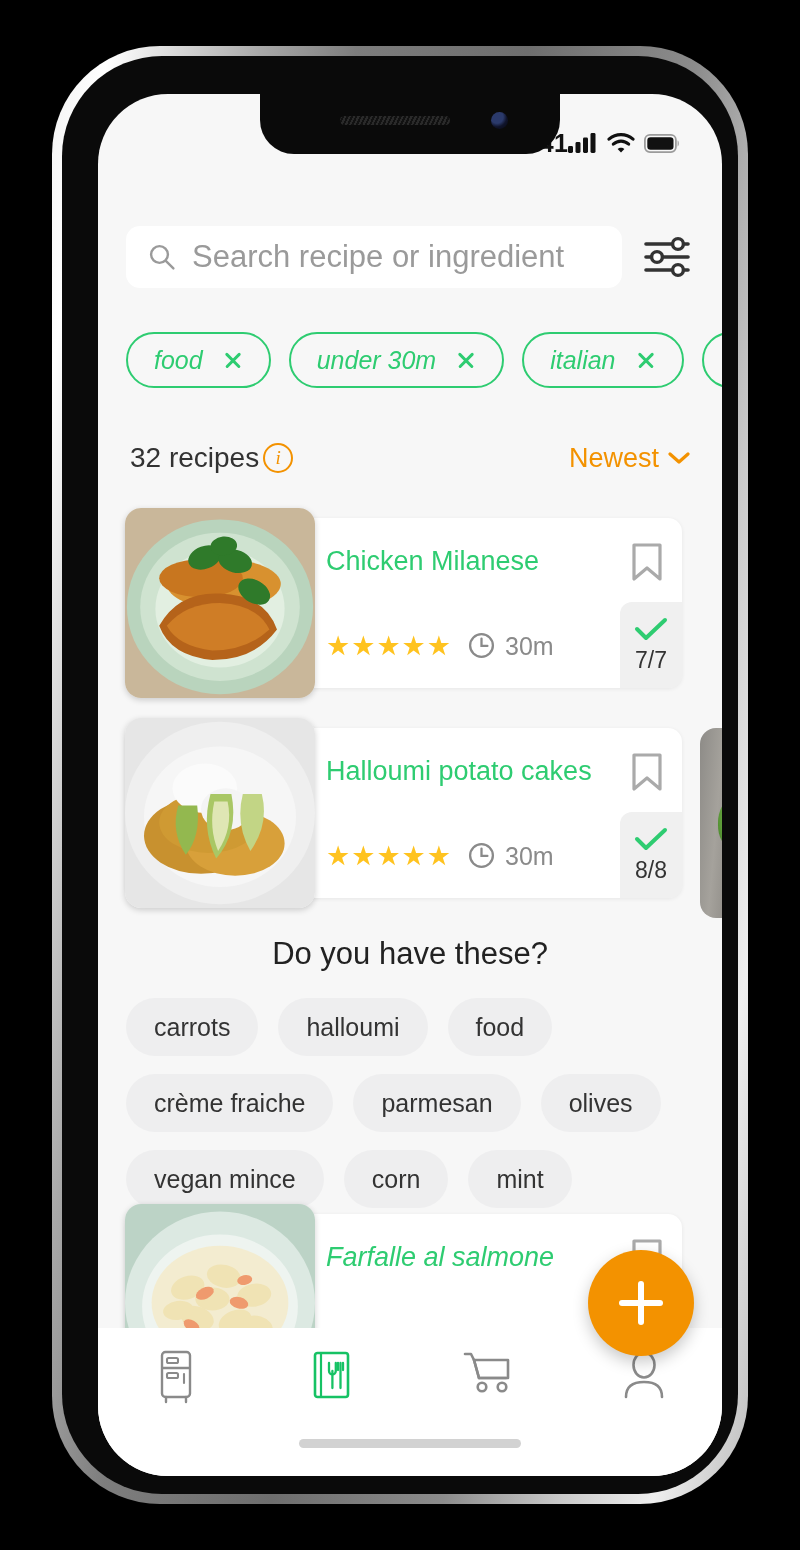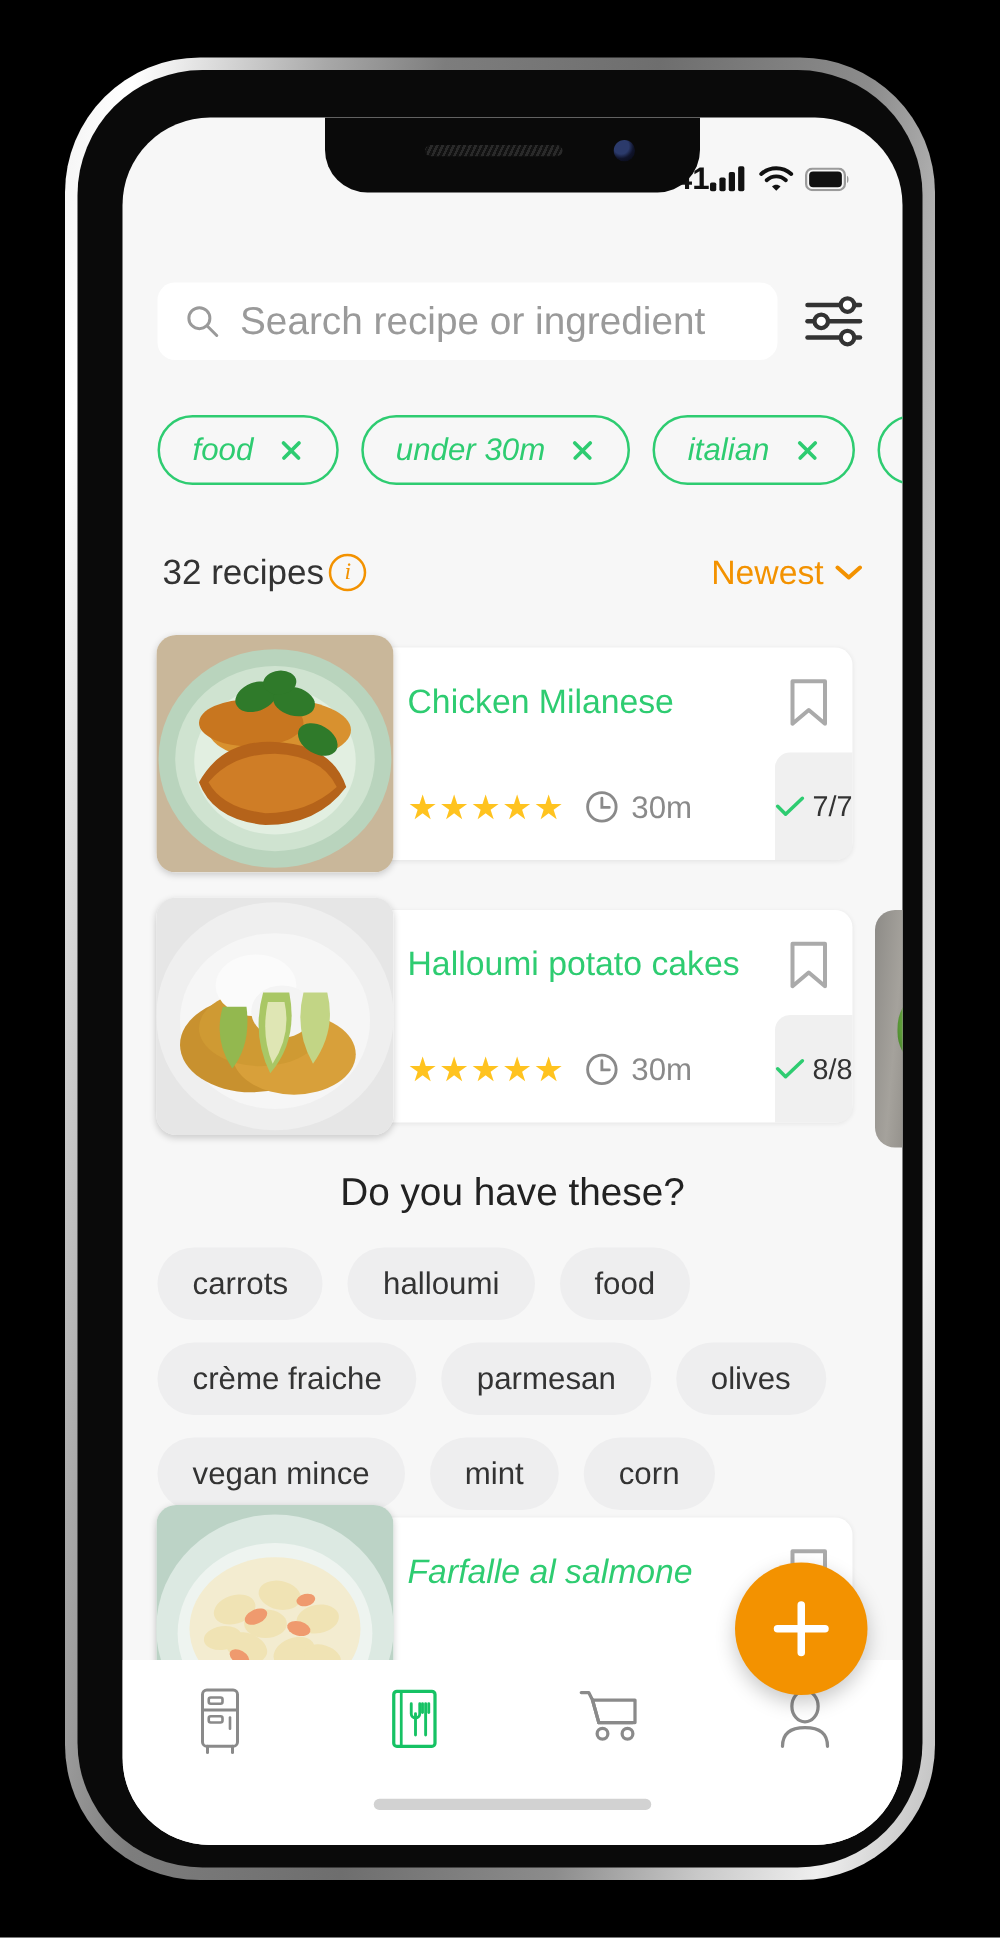--- a/index.html
+++ b/index.html
@@ -124,21 +124,21 @@
   }
   .card-body{ margin-left:200px; height:170px; position:relative; padding-top:28px;}
   .card-title{ font-size:27px; color:#2ECC71; }
   .card-meta{ position:absolute; bottom:26px; left:0; display:flex; align-items:center; gap:16px;}
   .stars{ color:#FFC31F; font-size:27px; letter-spacing:1px;}
   .time-wrap{ display:flex; gap:10px; color:#8a8a8a; font-size:25px;}
   .bookmark-btn{ position:absolute; right:18px; top:24px; cursor:pointer;}
   .count-badge{
     position:absolute; right:0; bottom:0; width:62px; height:86px;
     background:#f0f0f0; border-radius:12px 0 12px 0;
-    display:flex; flex-direction:row; align-items:center; justify-content:center; gap:6px;
+    display:flex; flex-direction:column; align-items:center; justify-content:center; gap:6px;
   }
   .badge-count{ font-size:23px; color:#333;}
 
   
   #peek-card{
     position:absolute; left:602px; width:120px; height:190px;
     border-radius:16px; overflow:hidden;
     background:linear-gradient(95deg,#8d8b87 0%,#a5a29c 18%,#817e79 42%,#9b9892 66%,#73706b 100%);
   }
   #peek-card::after{
@@ -371,22 +371,22 @@
           <div class="ing-chip">halloumi</div>
           <div class="ing-chip">food</div>
         </div>
         <div class="ing-row">
           <div class="ing-chip">crème fraiche</div>
           <div class="ing-chip">parmesan</div>
           <div class="ing-chip">olives</div>
         </div>
         <div class="ing-row">
           <div class="ing-chip">vegan mince</div>
+          <div class="ing-chip">corn</div>
           <div class="ing-chip">mint</div>
-          <div class="ing-chip">corn</div>
         </div>
       </div>
 
       <div class="recipe-card" style="top:1120px;height:170px;font-style:italic;">
         <div class="card-thumb">
           <svg viewBox="0 0 100 100" width="100%" height="100%" preserveAspectRatio="none">
             <rect width="100" height="100" fill="#bcd3c6"></rect>
             <ellipse cx="50" cy="52" rx="50" ry="48" fill="#dce9e2"></ellipse>
             <ellipse cx="50" cy="54" rx="41" ry="38" fill="#eef4f0"></ellipse>
             <ellipse cx="50" cy="52" rx="36" ry="30" fill="#f3ecd0"></ellipse>

